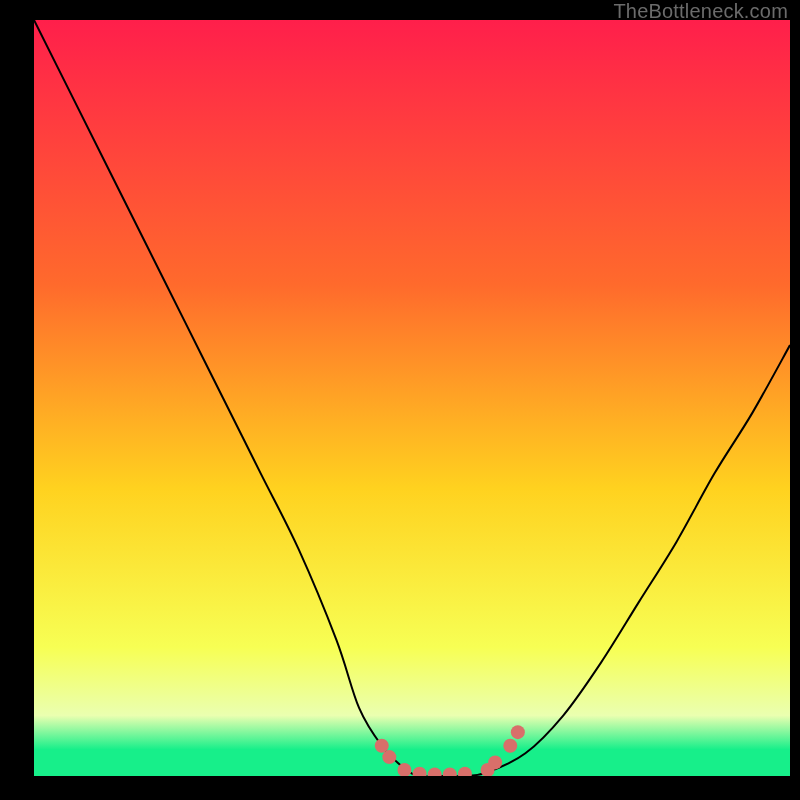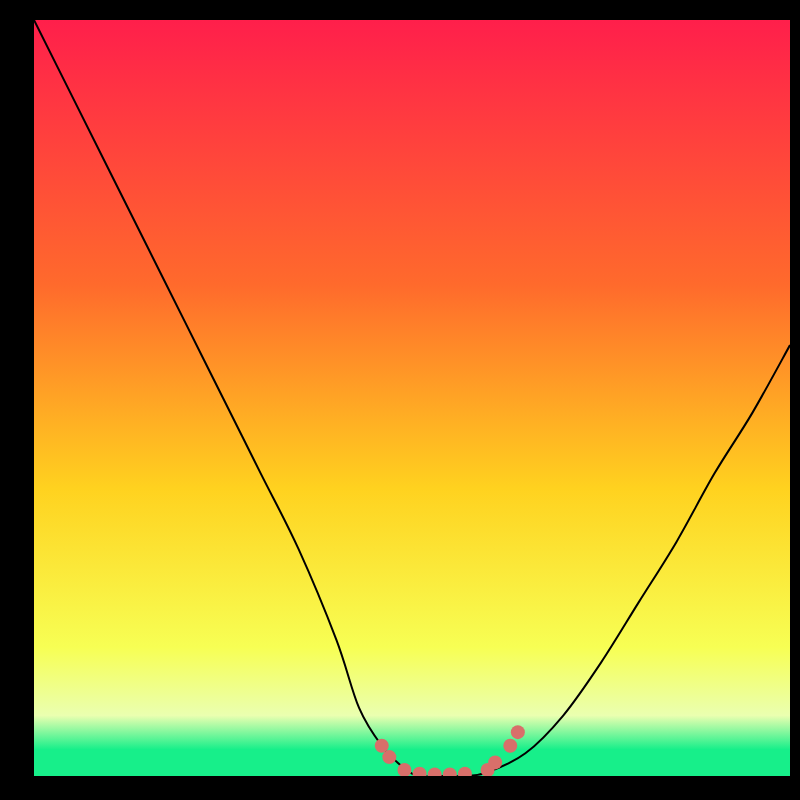--- a/index.html
+++ b/index.html
@@ -85,14 +85,15 @@
           <circle cx="430.91999999999996" cy="753.732" r="7" fill="#d86f6a"></circle>
           <circle cx="453.59999999999997" cy="749.952" r="7" fill="#d86f6a"></circle>
           <circle cx="461.15999999999997" cy="742.392" r="7" fill="#d86f6a"></circle>
           <circle cx="476.28000000000003" cy="725.76" r="7" fill="#d86f6a"></circle>
           <circle cx="483.84000000000003" cy="712.152" r="7" fill="#d86f6a"></circle>
         </g>
     </svg>
 
   </div>
 
+  <div class="watermark">TheBottleneck.com</div>
 
 </div>
 
 </body></html>

